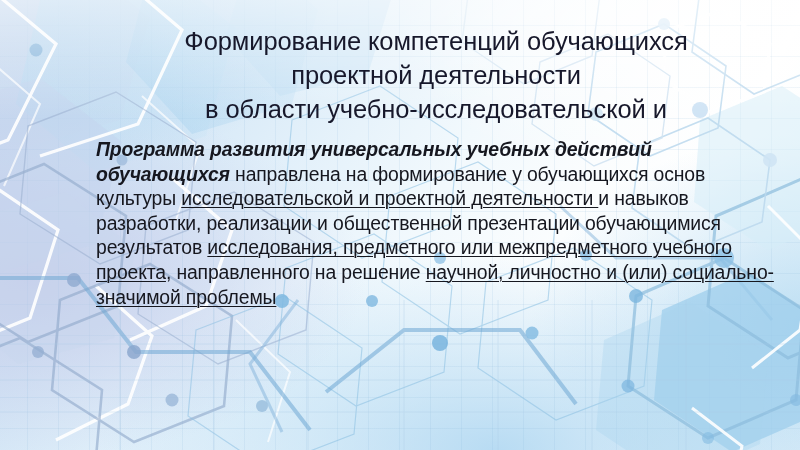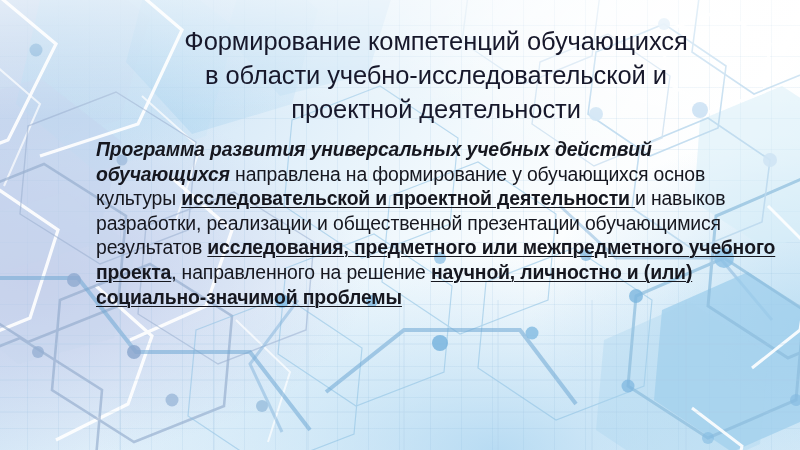--- a/index.html
+++ b/index.html
@@ -85,21 +85,20 @@
     color: #16171f;
     font-size: 19.4px;
     line-height: 24.6px;
     letter-spacing: -0.15px;
   }
   .b { font-weight: bold; font-style: italic; }
   .u {
     text-decoration: underline;
     text-decoration-thickness: 1.3px;
     text-underline-offset: 2px;
-    font-weight: bold;
   }
 </style>
 </head>
 <body>
 
 <div class="slide">
 
   <div class="bg-layer bg-base"></div>
   <div class="bg-layer bg-wash"></div>
   <div class="bg-layer bg-grid"></div>
@@ -227,22 +226,22 @@
       <circle cx="472" cy="42" r="6" fill="#e0eef8" opacity="0.9"></circle>
     </g>
   </svg>
 
   <div class="bg-layer bg-topfade"></div>
 
   <div class="content">
 
     <div class="title">
       <div>Формирование компетенций обучающихся</div>
+      <div>проектной деятельности</div>
       <div>в области учебно-исследовательской и</div>
-      <div>проектной деятельности</div>
     </div>
 
     <div class="body-text">
       <span class="b">Программа развития универсальных учебных действий обучающихся</span><span> направлена на формирование у обучающихся основ культуры </span><span class="u">исследовательской и проектной деятельности </span><span>и навыков разработки, реализации и общественной презентации обучающимися результатов </span><span class="u">исследования, предметного или межпредметного учебного проекта</span><span>, направленного на решение </span><span class="u">научной, личностно и (или) социально-значимой проблемы</span>
     </div>
 
   </div>
 </div>
 
 </body></html>

